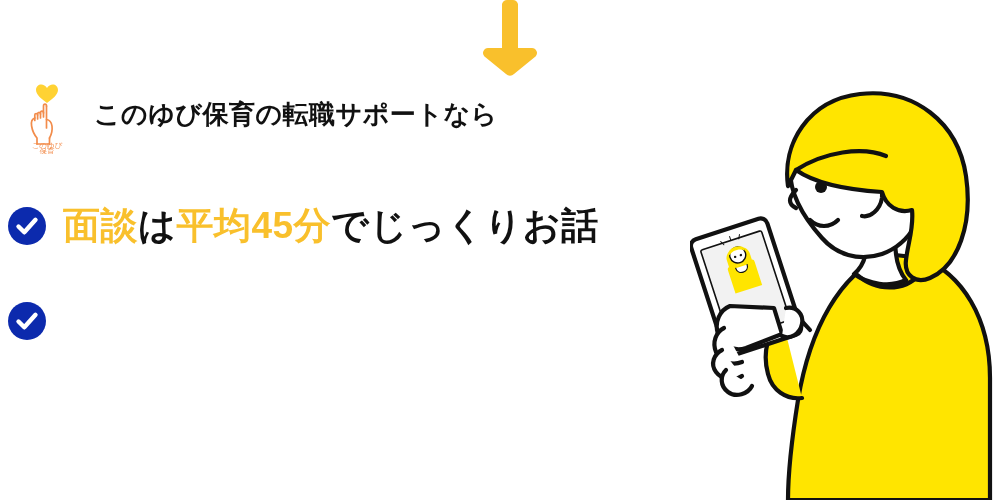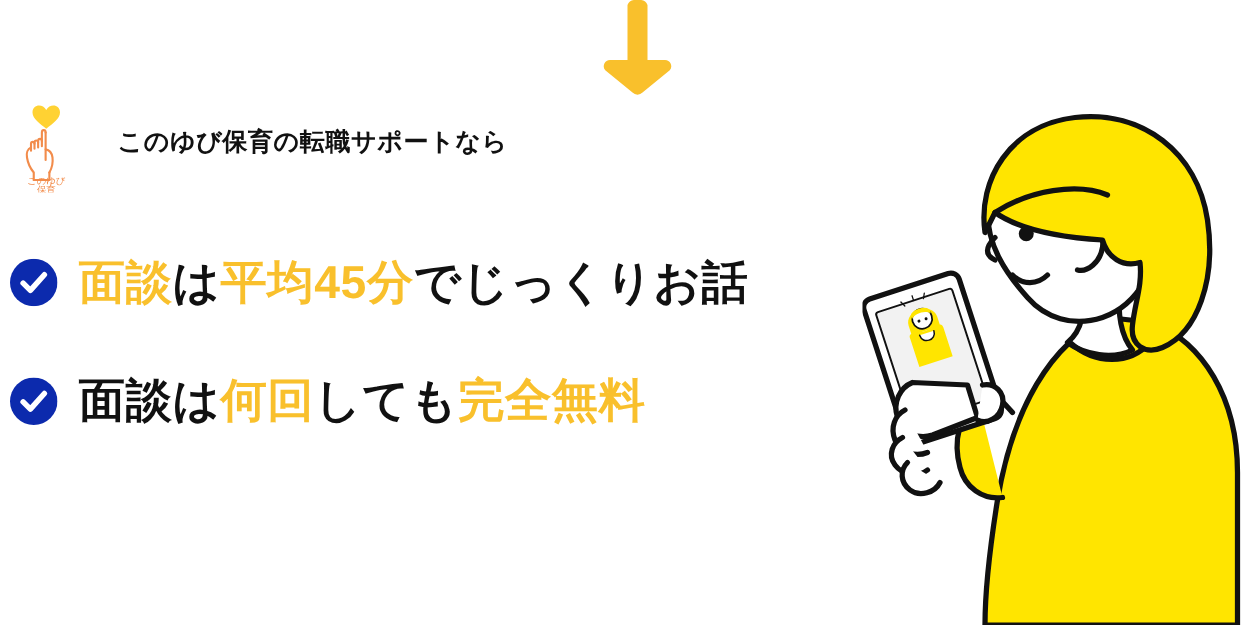--- a/index.html
+++ b/index.html
@@ -21,33 +21,33 @@
     left: 472px;
     top: 0px;
     width: 76px;
     height: 80px;
   }
   .arrow-wrap svg { display: block; }
 
   
   .logo {
     position: absolute;
-    left: 6px;
+    left: 16px;
     top: 82px;
     width: 62px;
     height: 72px;
   }
   .logo svg { display: block; }
 
   
   .heading {
     position: absolute;
     left: 94px;
     top: 97px;
-    font-size: 20px;
+    font-size: 26px;
     font-weight: bold;
     color: #111111;
     letter-spacing: 0.5px;
     white-space: nowrap;
     line-height: 34px;
   }
 
   
   .bullets {
     position: absolute;
@@ -140,23 +140,20 @@
       <span class="hl">面談</span><span>は</span><span class="hl">平均45分</span><span>でじっくりお話</span>
     </span>
   </div>
 
   <div class="bullet-row">
     <span class="check-icon">
       <svg width="38" height="38" viewBox="0 0 38 38">
         <circle cx="19" cy="19" r="19" fill="#0C2AAD"></circle>
         <path d="M10.5 19.5 L16.3 25.3 L27.5 12.8" fill="none" stroke="#FFFFFF" stroke-width="4.4" stroke-linecap="round" stroke-linejoin="round"></path>
       </svg>
-    </span>
-    <span class="bullet-text">
-      <span>面談は</span><span class="hl">何回</span><span>しても</span><span class="hl">完全無料</span>
     </span>
   </div>
 
 
 </div>
 
 <div class="illustration">
   <svg width="310" height="422" viewBox="0 0 310 422">
     <g stroke="#111111" stroke-width="4.2" stroke-linecap="round" stroke-linejoin="round">
 

